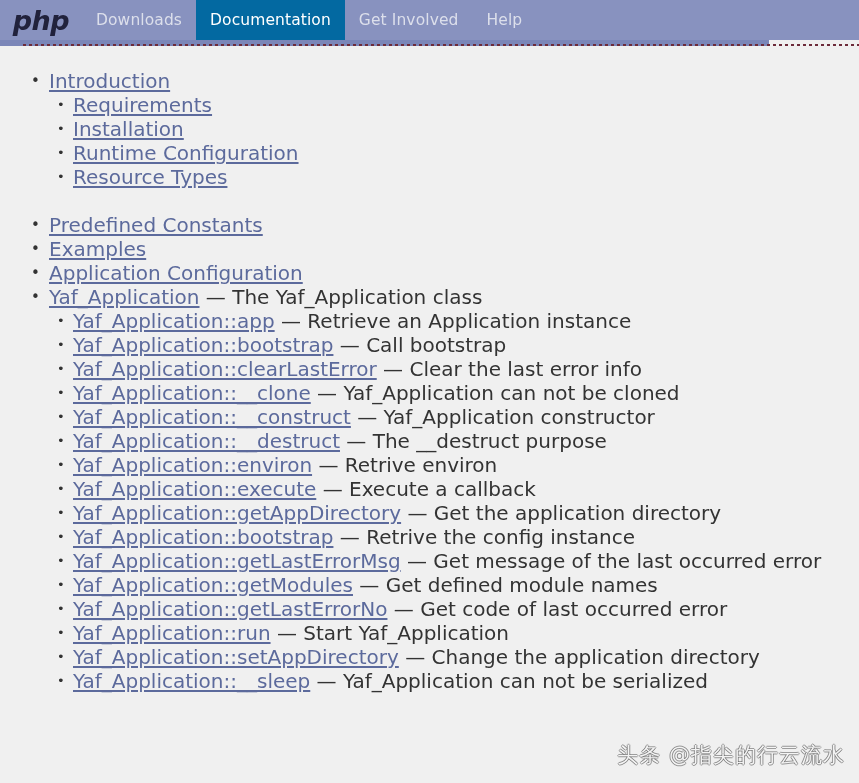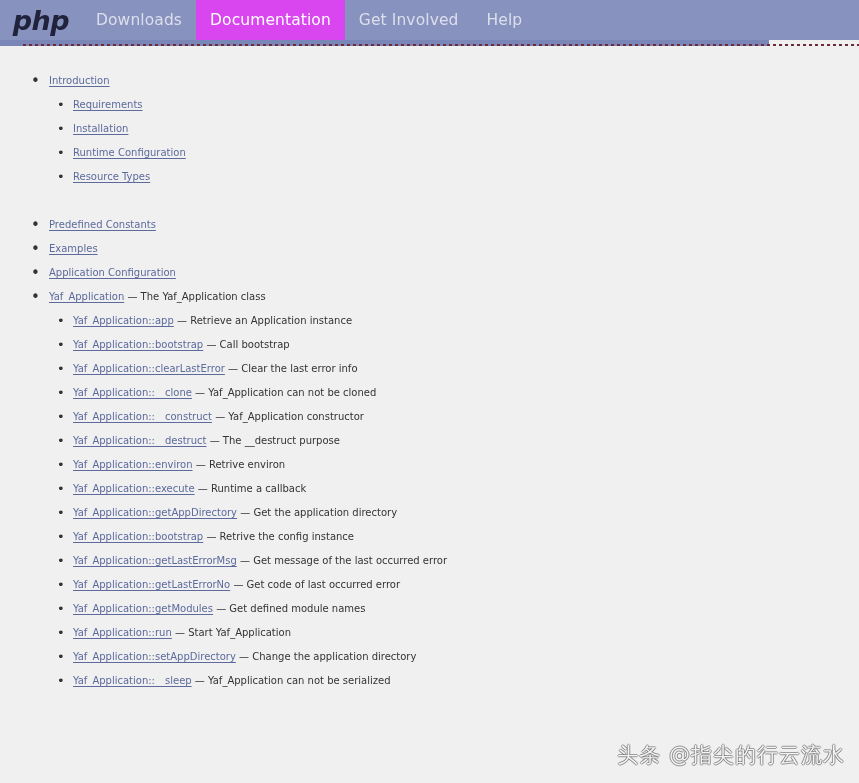--- a/index.html
+++ b/index.html
@@ -48,21 +48,21 @@
   .navitem {
     display: flex;
     align-items: center;
     padding: 0 14px;
     font-size: 15.5px;
     color: #dcdfeb;
     white-space: nowrap;
     letter-spacing: 0.1px;
   }
   .navitem.active {
-    background: #d946ef;
+    background: #0369a1;
     color: #ffffff;
   }
   #navfill {
     flex: 1 1 auto;
   }
   #dotline {
     position: absolute;
     left: 23px;
     top: 44px;
     width: 836px;
@@ -73,21 +73,21 @@
 
   
   #content {
     position: absolute;
     left: 0;
     top: 46px;
     width: 752px;
     height: 737px;
     background: #f0f0f0;
     color: #333333;
-    font-size: 10px;
+    font-size: 20px;
   }
   ul.lvl1 {
     list-style: none;
     margin: 0;
     padding: 0;
   }
   ul.lvl1 > li {
     position: relative;
     padding-left: 49px;
     line-height: 24px;
@@ -223,36 +223,36 @@
             <li>
               <span class="row"><a class="doclink" href="#">Yaf_Application::__construct</a><span class="desc"> — Yaf_Application constructor</span></span>
             </li>
             <li>
               <span class="row"><a class="doclink" href="#">Yaf_Application::__destruct</a><span class="desc"> — The __destruct purpose</span></span>
             </li>
             <li>
               <span class="row"><a class="doclink" href="#">Yaf_Application::environ</a><span class="desc"> — Retrive environ</span></span>
             </li>
             <li>
-              <span class="row"><a class="doclink" href="#">Yaf_Application::execute</a><span class="desc"> — Runtime a callback</span></span>
+              <span class="row"><a class="doclink" href="#">Yaf_Application::execute</a><span class="desc"> — Execute a callback</span></span>
             </li>
             <li>
               <span class="row"><a class="doclink" href="#">Yaf_Application::getAppDirectory</a><span class="desc"> — Get the application directory</span></span>
             </li>
             <li>
               <span class="row"><a class="doclink" href="#">Yaf_Application::bootstrap</a><span class="desc"> — Retrive the config instance</span></span>
             </li>
             <li>
               <span class="row"><a class="doclink" href="#">Yaf_Application::getLastErrorMsg</a><span class="desc"> — Get message of the last occurred error</span></span>
             </li>
             <li>
+              <span class="row"><a class="doclink" href="#">Yaf_Application::getModules</a><span class="desc"> — Get defined module names</span></span>
+            </li>
+            <li>
               <span class="row"><a class="doclink" href="#">Yaf_Application::getLastErrorNo</a><span class="desc"> — Get code of last occurred error</span></span>
-            </li>
-            <li>
-              <span class="row"><a class="doclink" href="#">Yaf_Application::getModules</a><span class="desc"> — Get defined module names</span></span>
             </li>
             <li>
               <span class="row"><a class="doclink" href="#">Yaf_Application::run</a><span class="desc"> — Start Yaf_Application</span></span>
             </li>
             <li>
               <span class="row"><a class="doclink" href="#">Yaf_Application::setAppDirectory</a><span class="desc"> — Change the application directory</span></span>
             </li>
             <li>
               <span class="row"><a class="doclink" href="#">Yaf_Application::__sleep</a><span class="desc"> — Yaf_Application can not be serialized</span></span>
             </li>

